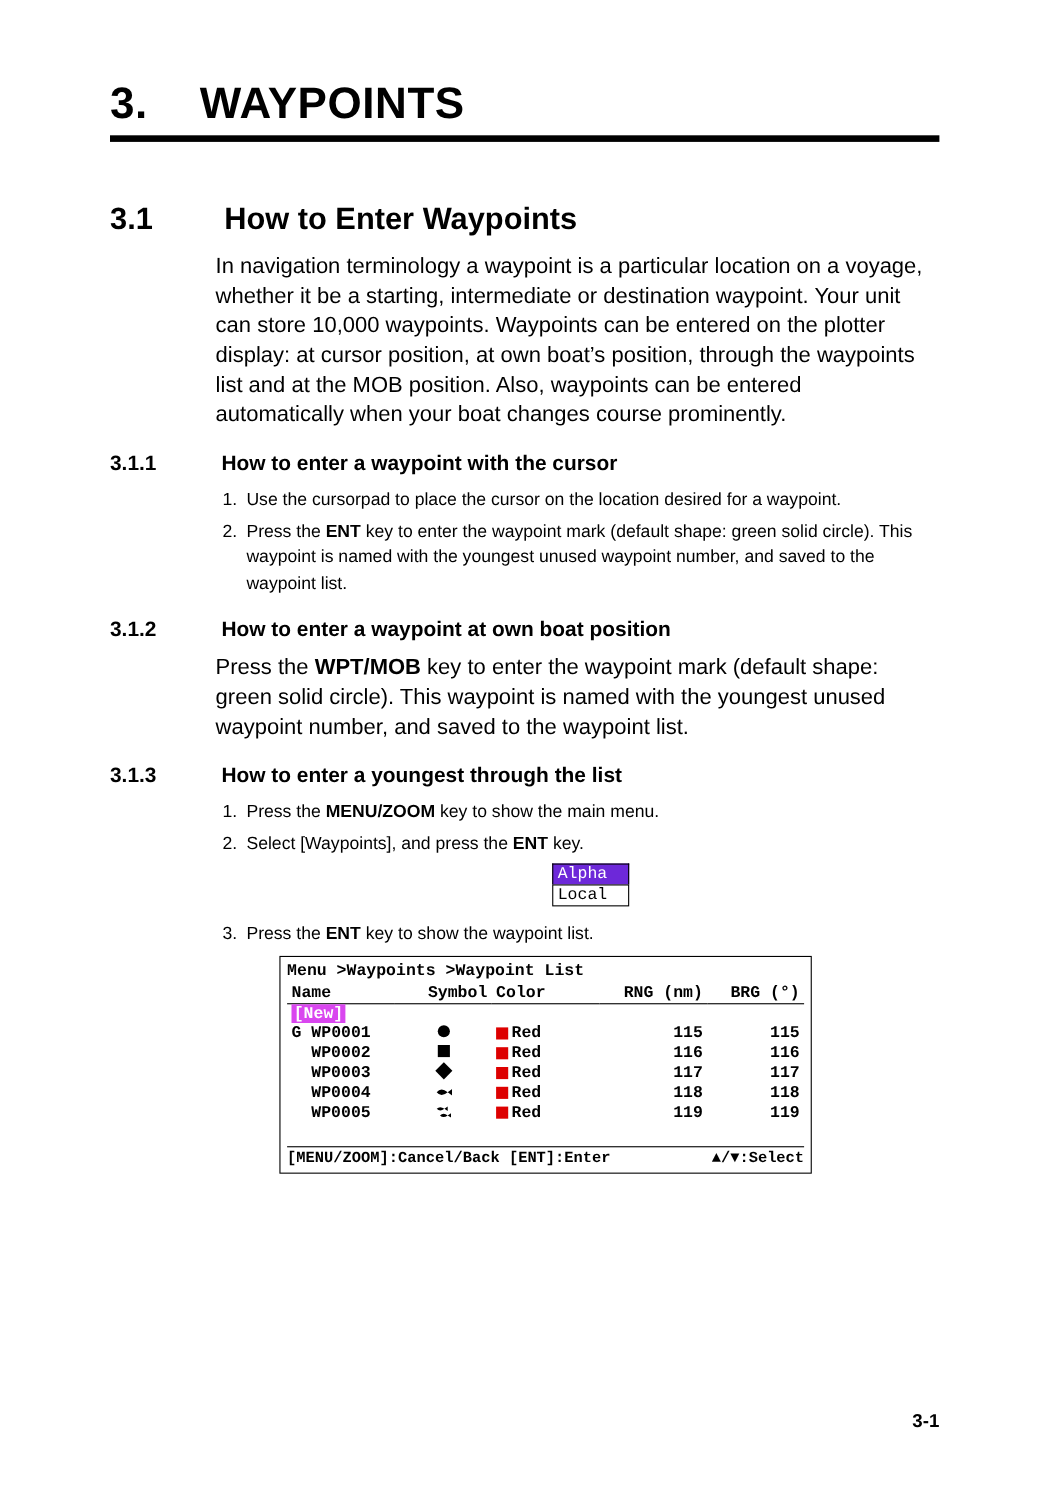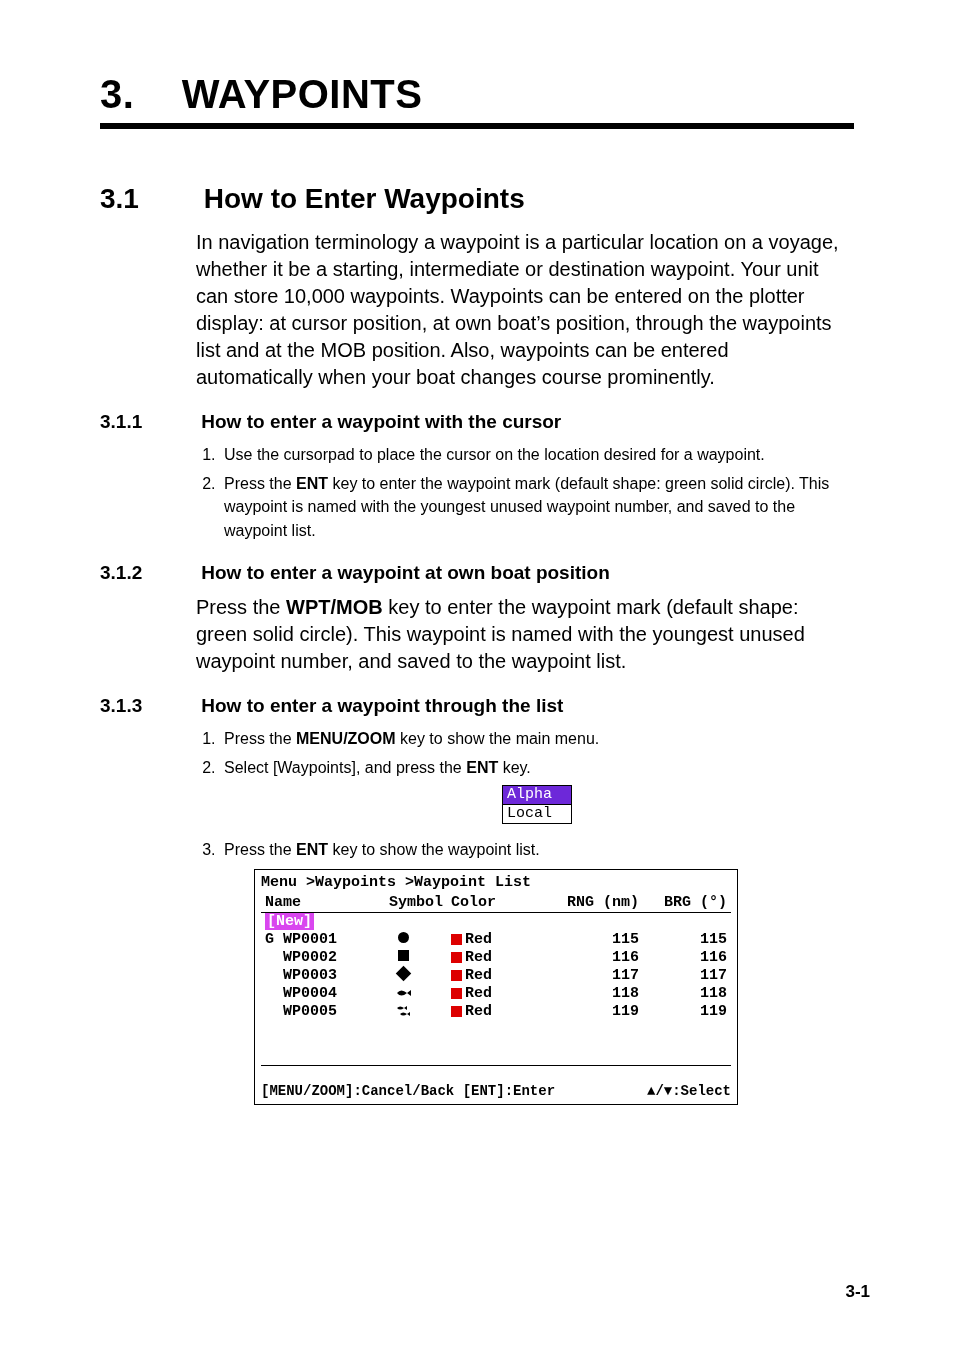--- a/index.html
+++ b/index.html
@@ -72,28 +72,28 @@
   .wplist th.r,.wplist td.r{text-align:right}
   .wplist td{padding:0 4px;line-height:18px;height:18px;vertical-align:middle}
   .wplist td.sym{text-align:center}
   .wplist .newrow td:first-child span{background:#d946ef;color:#fff;padding:0 2px}
   .redbox{display:inline-block;width:11px;height:11px;background:#d00;vertical-align:middle;margin-right:3px}
   .sym-circle{display:inline-block;width:11px;height:11px;background:#000;border-radius:50%}
   .sym-square{display:inline-block;width:11px;height:11px;background:#000}
   .sym-diamond{display:inline-block;width:11px;height:11px;background:#000;transform:rotate(45deg)}
   .wplist .footer{
     border-top:1px solid #000;
-    margin-top:44px;
-    padding-top:17px;
+    margin-top:21px;
+    padding-top:2px;
     font-size:14px;
     display:flex;justify-content:space-between;
   }
   .page-num{
     position:absolute;
-    bottom:48px;right:84px;
+    bottom:48px;right:100px;
     font-size:17px;font-weight:bold;
   }
   svg.sym-fish{vertical-align:middle}
 </style>
 </head>
 <body>
 
 <h1 class="chapter-title">
   <span class="chapter-num">3.</span>
   <span>WAYPOINTS</span>
@@ -125,21 +125,21 @@
   <span>How to enter a waypoint at own boat position</span>
 </h3>
 <div class="body-indent">
   <p>
     <span>Press the </span><span class="bold">WPT/MOB</span><span> key to enter the waypoint mark (default shape: green solid circle). This waypoint is named with the youngest unused waypoint number, and saved to the waypoint list.</span>
   </p>
 </div>
 
 <h3 class="subsection">
   <span class="num">3.1.3</span>
-  <span>How to enter a waypoint through the list</span>
+  <span>How to enter a youngest through the list</span>
 </h3>
 <div class="body-indent">
   <ol>
     <li>
       <span>Press the </span><span class="bold">MENU/ZOOM</span><span> key to show the main menu.</span>
     </li>
     <li>
       <span>Select [Waypoints], and press the </span><span class="bold">ENT</span><span> key.</span>
       <div class="menu-fig">
         <div class="top sel">Alpha</div>

